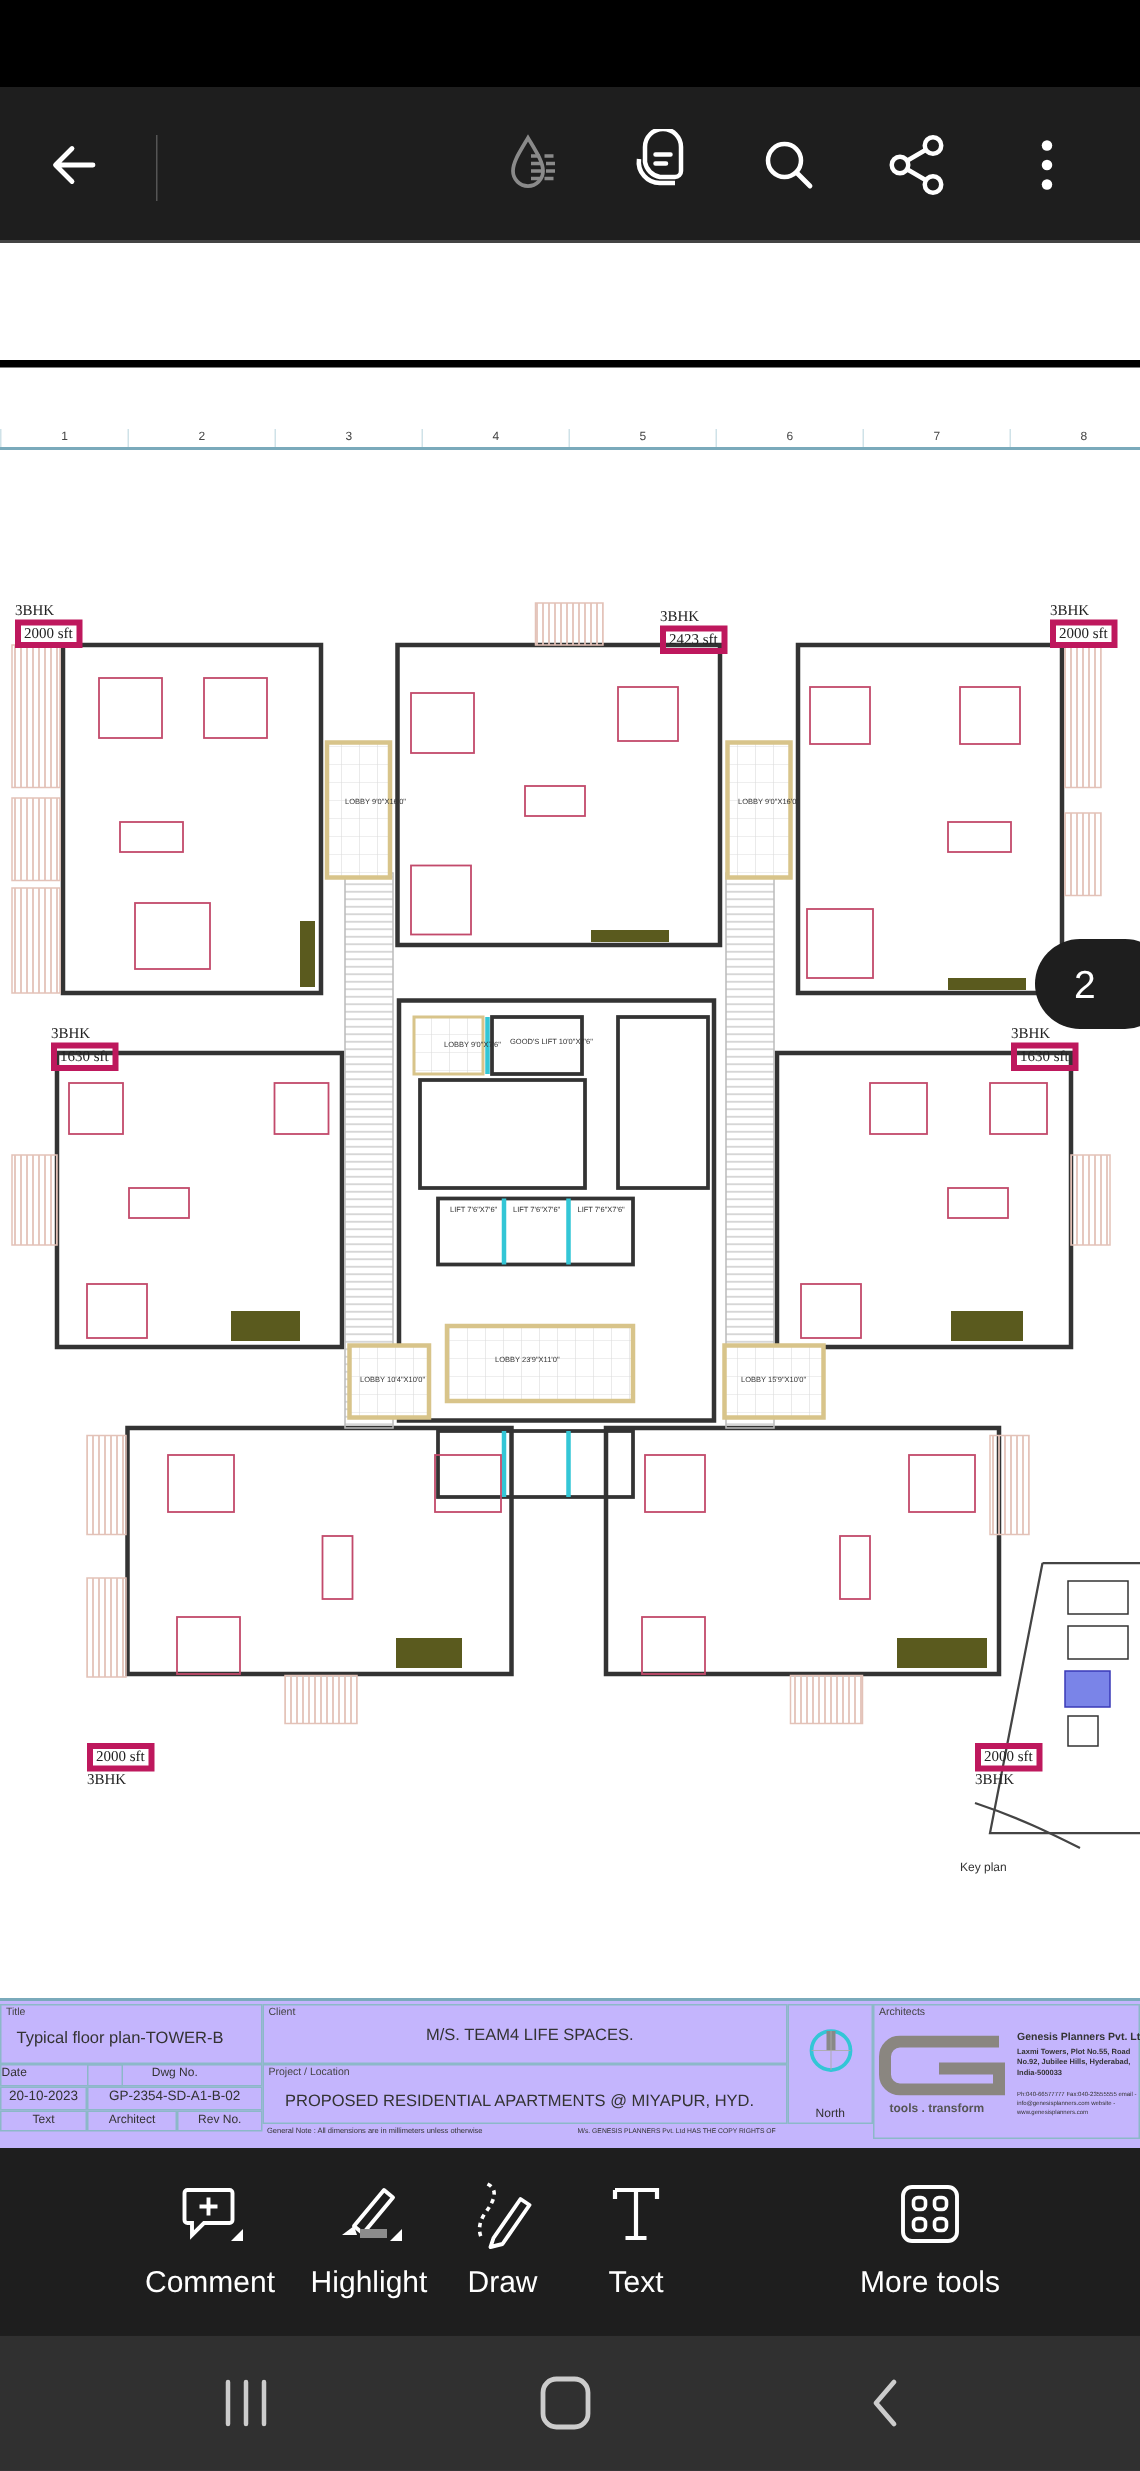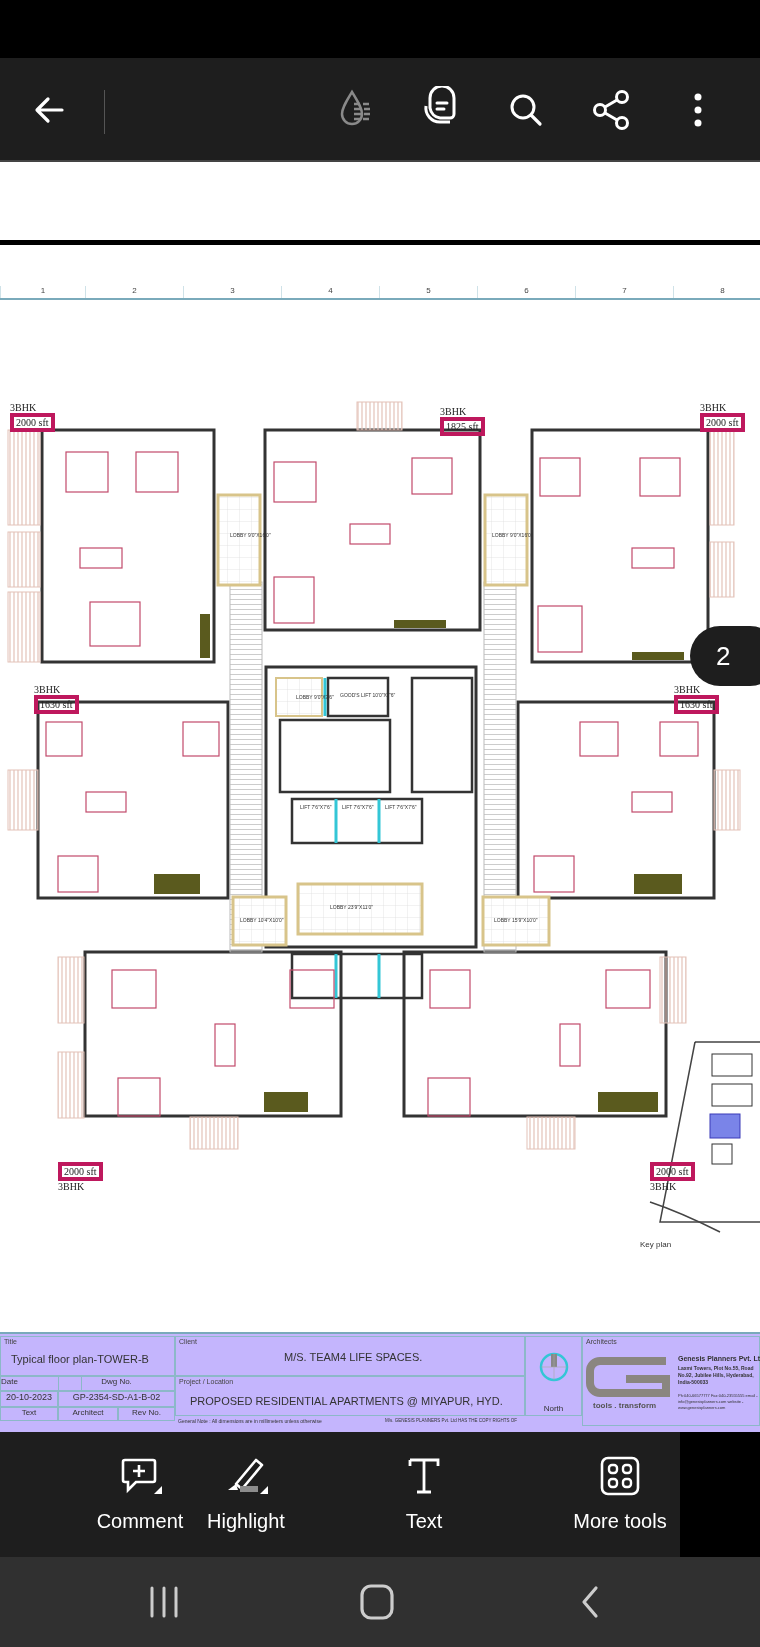--- a/index.html
+++ b/index.html
@@ -14,21 +14,21 @@
   .ruler { position: absolute; left: 0; top: 124px; width: 760px; height: 14px; border-bottom: 2px solid #7aaabb; }
   .ruler .tick { position: absolute; top: 0; height: 12px; font-size: 8px; color: #444; text-align: center; border-left: 1px solid #cfe2e8; }
   .plan { position: absolute; left: 0; top: 240px; width: 760px; height: 1080px; }
   .unit-tag { position: absolute; font-family: "Liberation Serif", serif; font-size: 10px; color: #222; line-height: 11px; text-align: left; }
   .unit-tag .sft { border: 4px solid #be185d; padding: 0 2px; display: inline-block; }
   .room-lbl { position: absolute; font-size: 5px; color: #333; text-align: center; line-height: 6px; white-space: nowrap; }
   .title-block { position: absolute; left: 0; top: 1170px; width: 760px; height: 100px; background: #c4b5fd; border-top: 2px solid #7aaabb; }
   .tb-cell { position: absolute; border: 1px solid #8cb8c8; font-size: 8px; color: #333; }
   .tb-cell .cap { position: absolute; left: 3px; top: 1px; font-size: 7px; color: #444; }
   .page-badge { position: absolute; left: 690px; top: 626px; width: 90px; height: 60px; background: #1e1e1e; border-radius: 30px; color: #fff; font-size: 26px; line-height: 60px; padding-left: 26px; }
-  .toolbar { position: absolute; left: 0; top: 1432px; width: 680px; height: 125px; background: #1e1e1e; }
+  .toolbar { position: absolute; left: 0; top: 1432px; width: 760px; height: 125px; background: #1e1e1e; }
   .tool { position: absolute; top: 20px; height: 90px; text-align: center; color: #fff; cursor: pointer; }
   .tool .glyph { width: 48px; height: 48px; margin: 0 auto; }
   .tool .lbl { font-size: 20px; margin-top: 6px; white-space: nowrap; }
   .navbar { position: absolute; left: 0; top: 1557px; width: 760px; height: 90px; background: #303030; }
   .nav-btn { position: absolute; top: 25px; width: 50px; height: 40px; cursor: pointer; }
 </style>
 </head>
 <body>
 
 <div class="status-bar"></div>
@@ -215,21 +215,21 @@
     </g>
     <rect x="710" y="952" width="30" height="24" fill="#7a84e8" stroke="#3a3ab8"></rect>
   </svg>
 
   <div class="unit-tag" style="left:10px;top:240px">
     <div>3BHK</div>
     <div class="sft">2000 sft</div>
   </div>
   <div class="unit-tag" style="left:440px;top:244px">
     <div>3BHK</div>
-    <div class="sft">1825 sft</div>
+    <div class="sft">2423 sft</div>
   </div>
   <div class="unit-tag" style="left:700px;top:240px">
     <div>3BHK</div>
     <div class="sft">2000 sft</div>
   </div>
   <div class="unit-tag" style="left:34px;top:522px">
     <div>3BHK</div>
     <div class="sft">1630 sft</div>
   </div>
   <div class="unit-tag" style="left:674px;top:522px">
@@ -316,20 +316,27 @@
   </div>
   <div class="tool" style="left:196px;width:100px">
     <svg class="glyph" viewBox="0 0 48 48">
       <path d="M14 32 L34 8 L40 13 L20 37 Z" stroke="#fff" stroke-width="2.6" fill="none" stroke-linejoin="round"></path>
       <path d="M6 38 L14 32 L16 38 Z" fill="#fff"></path>
       <rect x="18" y="34" width="18" height="6" fill="#8c8c8c"></rect>
       <path d="M46 34 L46 42 L38 42 Z" fill="#fff"></path>
     </svg>
     <div class="lbl">Highlight</div>
   </div>
+  <div class="tool" style="left:305px;width:60px">
+    <svg class="glyph" viewBox="0 0 48 48">
+      <path d="M14 4 C22 8 18 16 12 24 C8 30 8 36 10 40" stroke="#fff" stroke-width="2.4" fill="none" stroke-dasharray="3 3"></path>
+      <path d="M18 40 L36 14 L42 18 L24 44 L16 46 Z" stroke="#fff" stroke-width="2.6" fill="none" stroke-linejoin="round"></path>
+    </svg>
+    <div class="lbl">Draw</div>
+  </div>
   <div class="tool" style="left:396px;width:56px">
     <svg class="glyph" viewBox="0 0 48 48">
       <path d="M10 8h28v6M10 8v6M24 8v32M17 40h14" stroke="#fff" stroke-width="2.8" fill="none"></path>
     </svg>
     <div class="lbl">Text</div>
   </div>
   <div class="tool" style="left:570px;width:100px">
     <svg class="glyph" viewBox="0 0 48 48">
       <rect x="6" y="6" width="36" height="36" rx="6" stroke="#fff" stroke-width="2.6" fill="none"></rect>
       <rect x="13" y="13" width="8" height="8" rx="3" stroke="#fff" stroke-width="2.4" fill="none"></rect>

